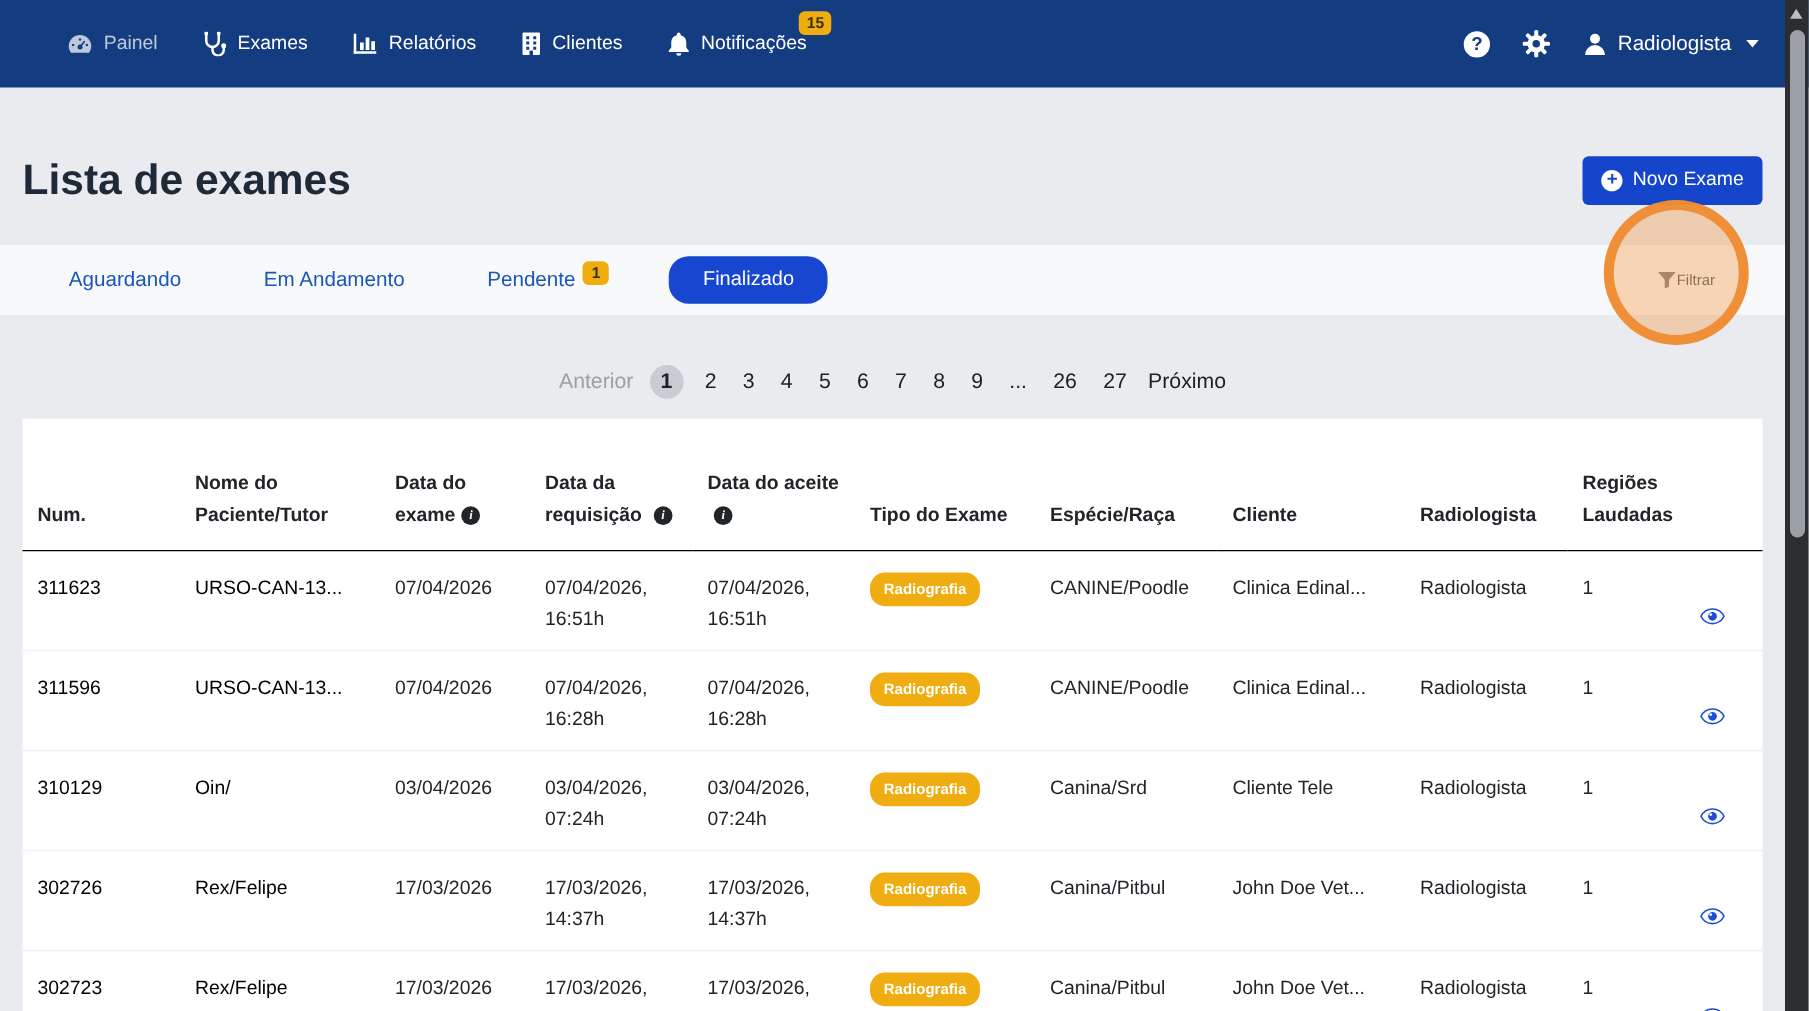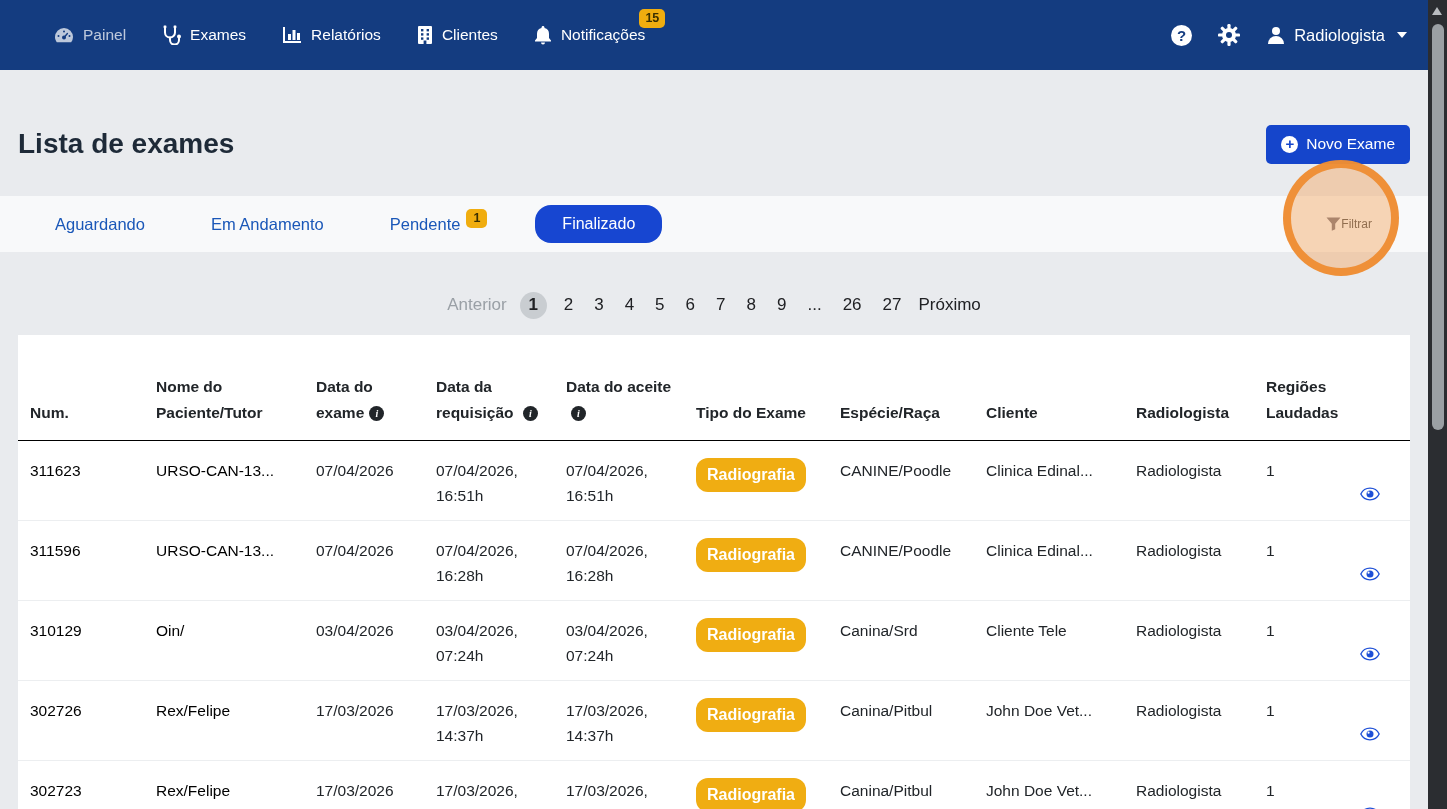--- a/index.html
+++ b/index.html
@@ -43,21 +43,21 @@
     display:flex; align-items:center; justify-content:center; cursor:pointer;
   }
   .user-area { display:flex; align-items:center; gap:8px; color:#ffffff; font-size:16.5px; cursor:pointer; }
   .caret-down { width:0; height:0; border-left:5px solid transparent; border-right:5px solid transparent; border-top:6px solid #ffffff; margin-left:4px; }
 
   
   .page-header {
     position:absolute; left:18px; top:118px; width:1392px; height:52px;
     display:flex; align-items:center; justify-content:space-between;
   }
-  .page-title { font-size:28px; font-weight:bold; color:#1e2a38; }
+  .page-title { font-size:34px; font-weight:bold; color:#1e2a38; }
   .btn-primary {
     background:#1545cb; color:#ffffff; border:none; border-radius:5px;
     height:39px; padding:0 15px; font-size:15.5px; font-family:inherit;
     display:flex; align-items:center; gap:8px; cursor:pointer;
   }
   .plus-circle {
     width:17px; height:17px; border-radius:50%; background:#ffffff;
     color:#1545cb; font-weight:bold; font-size:15px; line-height:16px;
     display:flex; align-items:center; justify-content:center;
   }
@@ -115,21 +115,21 @@
     border-bottom:1px solid #000000; height:105px;
   }
   table.exams tbody td {
     vertical-align:top; font-size:15.5px; padding:17px 8px 0 12px; height:80px;
     border-bottom:1px solid #eceef0; line-height:1.65; color:#212529;
     white-space:pre-line; overflow:hidden;
   }
   a.cell-link { color:#000000; text-decoration:none; cursor:pointer; }
   .badge-exam-type {
     display:inline-block; background:#f0ad12; color:#ffffff;
-    font-size:16px; font-weight:bold; padding:4px 11px; border-radius:12px;
+    font-size:12px; font-weight:bold; padding:4px 11px; border-radius:12px;
     white-space:nowrap;
   }
   .info-icon {
     display:inline-flex; width:15px; height:15px; border-radius:50%;
     background:#212529; color:#ffffff; font-size:10px; font-weight:bold;
     align-items:center; justify-content:center; vertical-align:middle;
     margin-left:5px; font-family:"Liberation Serif", serif; font-style:italic;
   }
   .eye-btn { cursor:pointer; display:inline-flex; }
 

